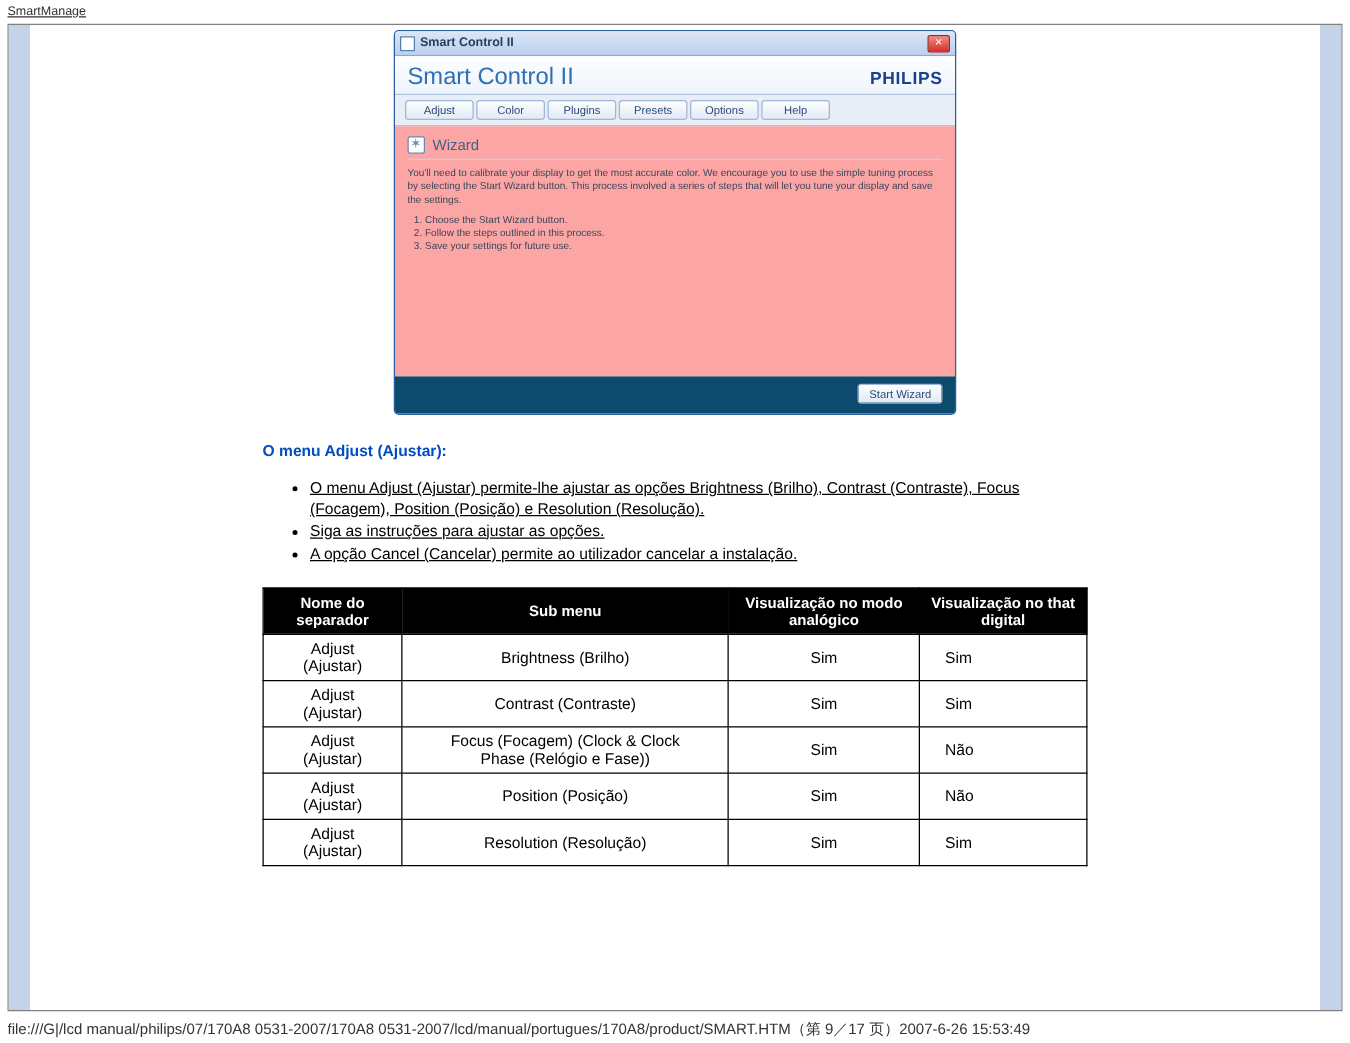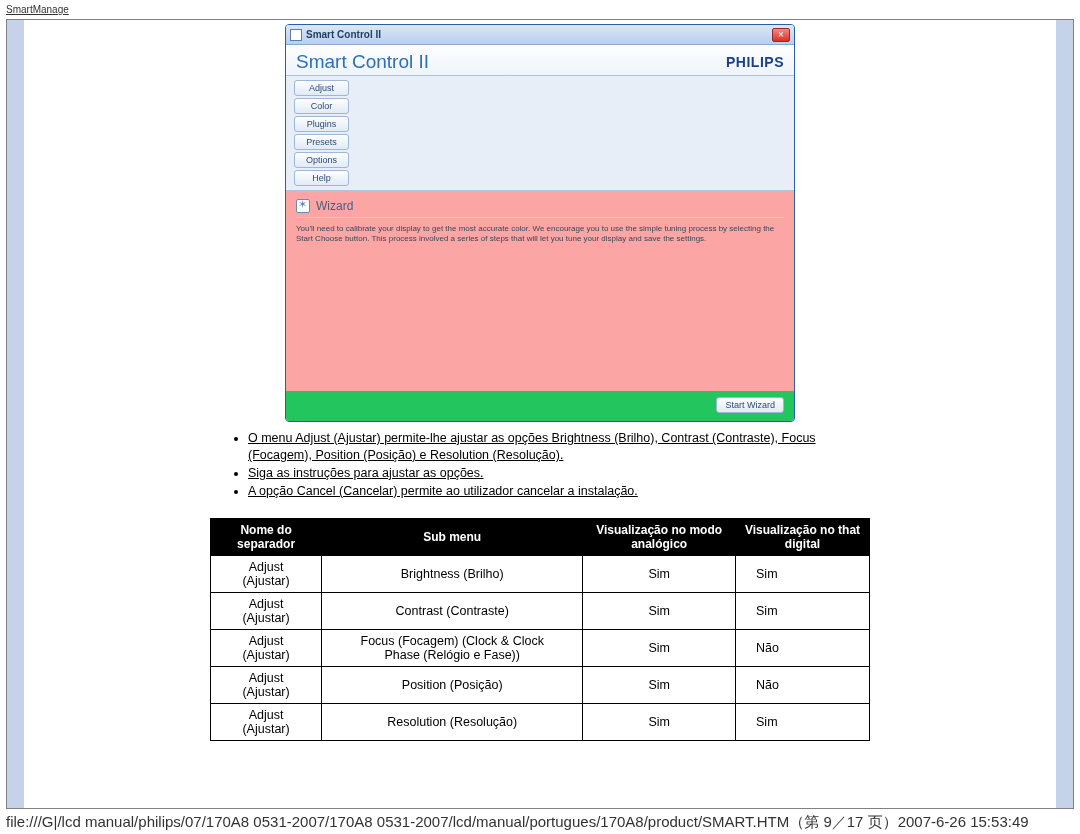--- a/index.html
+++ b/index.html
@@ -30,24 +30,25 @@
   }
   .content-col {
     flex: 1;
     display: flex;
     flex-direction: column;
     align-items: center;
     padding: 4px 10px 40px 10px;
   }
   
   .app-window {
-    width: 510px;
+    width: 450px;
     border: 1px solid #2a5ea0;
     border-radius: 4px;
     overflow: hidden;
+    margin-bottom: 22px;
   }
   .titlebar {
     height: 20px;
     background: linear-gradient(#dce7f6, #b9cfec);
     display: flex;
     align-items: center;
     padding: 0 4px;
     border-bottom: 1px solid #8aa8d0;
   }
   .titlebar-icon {
@@ -94,21 +95,20 @@
     color: #1a3f8c;
     font-size: 14px;
     letter-spacing: 0.5px;
   }
   .tabbar {
     background: #e8eef8;
     display: flex;
     gap: 2px;
     padding: 4px 8px;
     border-bottom: 1px solid #b0c3dd;
-    flex-direction: column;
   }
   .tab {
     font-size: 9px;
     padding: 2px 0;
     width: 55px;
     text-align: center;
     background: linear-gradient(#fdfefe,#e1eaf5);
     border: 1px solid #9fb7d6;
     border-radius: 3px;
     color: #2c4a78;
@@ -150,21 +150,21 @@
     line-height: 1.3;
   }
   .wizard-body ol {
     margin: 6px 0 0 0;
     padding-left: 14px;
   }
   .start-btn-row {
     display: flex;
     justify-content: flex-end;
     padding: 6px 10px 8px 10px;
-    background: #22c55e;
+    background: #0c4a6e;
   }
   .start-btn {
     font-size: 9px;
     padding: 2px 8px;
     background: linear-gradient(#fdfefe,#e1eaf5);
     border: 1px solid #9fb7d6;
     border-radius: 3px;
     color: #2c4a78;
     cursor: pointer;
   }
@@ -203,21 +203,21 @@
   table.options td {
     border: 1px solid #000;
     padding: 4px 20px;
     text-align: center;
   }
   table.options td.left { text-align: left; }
   .footer {
     position: fixed;
     bottom: 2px;
     left: 6px;
-    font-size: 15px;
+    font-size: 12px;
     color: #333;
   }
 </style>
 </head>
 <body>
 
 <div class="page-header">SmartManage</div>
 
 <div class="page-outer">
   <div class="page-frame">
@@ -242,29 +242,35 @@
           <div class="tab">Presets</div>
           <div class="tab">Options</div>
           <div class="tab">Help</div>
         </div>
         <div class="wizard-area">
           <div class="wizard-head">
             <div class="wizard-icon"></div>
             <span>Wizard</span>
           </div>
           <div class="wizard-body">
-            <div>You'll need to calibrate your display to get the most accurate color. We encourage you to use the simple tuning process by selecting the Start Choose button. This process involved a series of steps that will let you tune your display and save the settings.</div>
+            <div>You'll need to calibrate your display to get the most accurate color. We encourage you to use the simple tuning process by selecting the Start Wizard button. This process involved a series of steps that will let you tune your display and save the settings.</div>
+            <ol>
+              <li>Choose the Start Wizard button.</li>
+              <li>Follow the steps outlined in this process.</li>
+              <li>Save your settings for future use.</li>
+            </ol>
           </div>
         </div>
         <div class="start-btn-row">
           <div class="start-btn">Start Wizard</div>
         </div>
       </div>
 
       <div class="doc-text">
+        <div class="heading-blue">O menu Adjust (Ajustar):</div>
 
         <ul class="bullets">
           <li>O menu Adjust (Ajustar) permite-lhe ajustar as opções Brightness (Brilho), Contrast (Contraste), Focus (Focagem), Position (Posição) e Resolution (Resolução).</li>
           <li>Siga as instruções para ajustar as opções.</li>
           <li>A opção Cancel (Cancelar) permite ao utilizador cancelar a instalação.</li>
         </ul>
 
         <table class="options">
           <thead>
             <tr>

